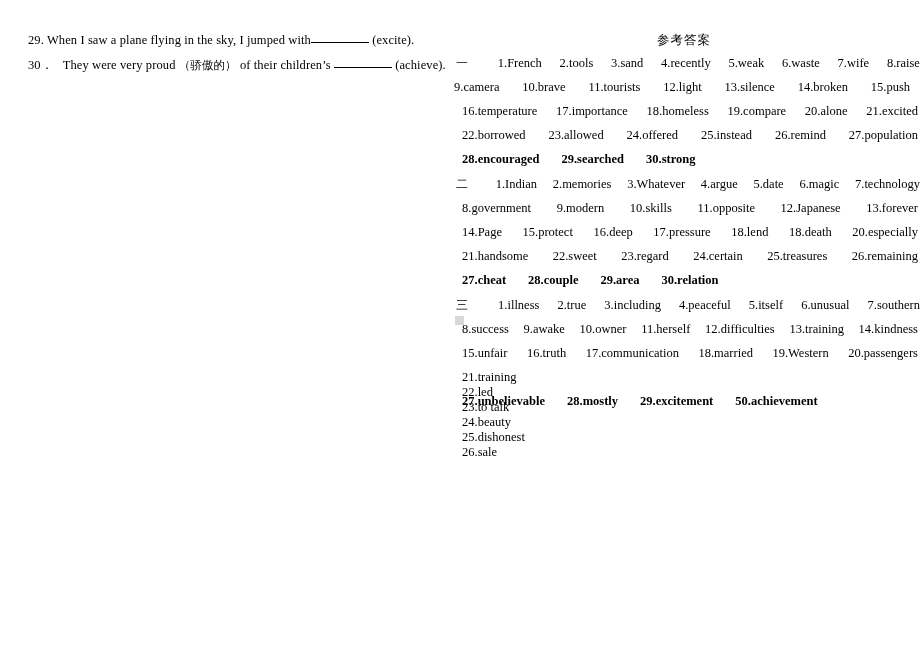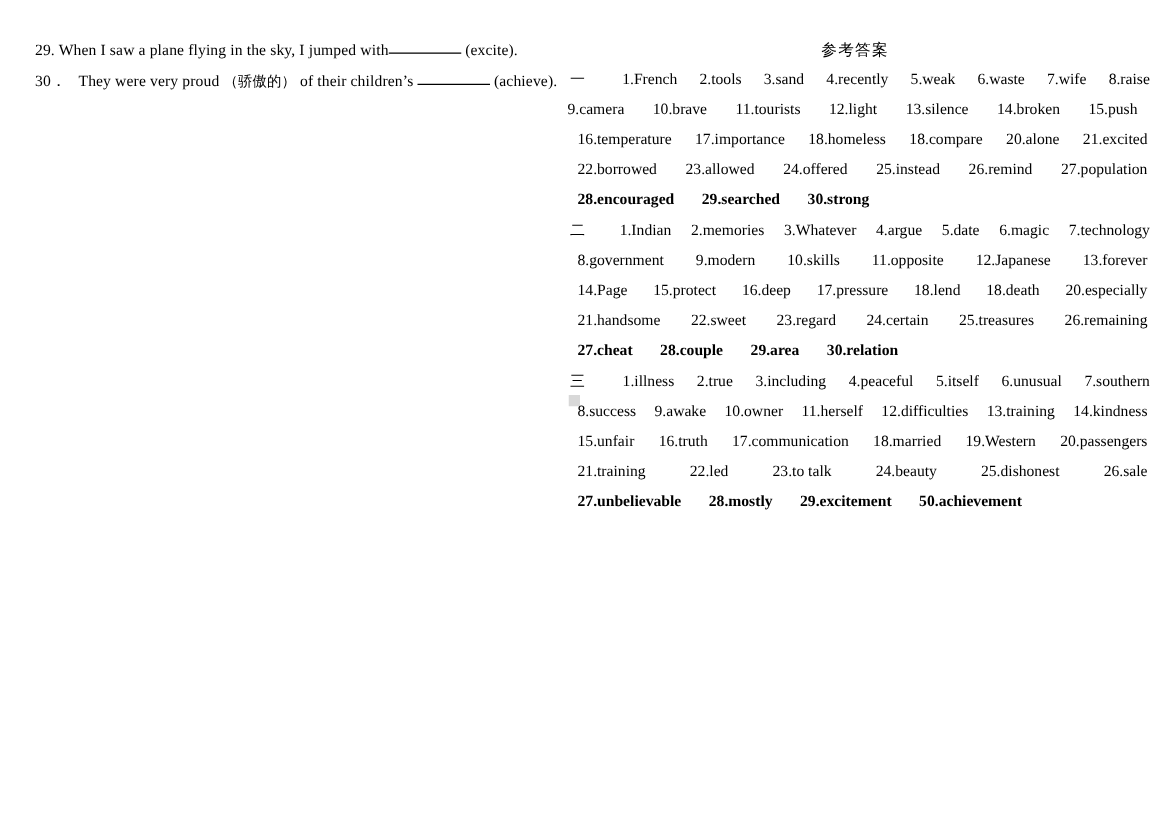--- a/index.html
+++ b/index.html
@@ -154,21 +154,21 @@
       <span class="ans-item">12.light</span>
       <span class="ans-item">13.silence</span>
       <span class="ans-item">14.broken</span>
       <span class="ans-item">15.push</span>
     </div>
 
     <div class="ans-row spread" style="top:104px; left:14px; width:456px;">
       <span class="ans-item">16.temperature</span>
       <span class="ans-item">17.importance</span>
       <span class="ans-item">18.homeless</span>
-      <span class="ans-item">18.compare</span>
+      <span class="ans-item">19.compare</span>
       <span class="ans-item">20.alone</span>
       <span class="ans-item">21.excited</span>
     </div>
 
     <div class="ans-row spread" style="top:128px; left:14px; width:456px;align-items:flex-end;">
       <span class="ans-item">22.borrowed</span>
       <span class="ans-item">23.allowed</span>
       <span class="ans-item">24.offered</span>
       <span class="ans-item">25.instead</span>
       <span class="ans-item">26.remind</span>
@@ -250,21 +250,21 @@
 
     <div class="ans-row spread" style="top:346px; left:14px; width:456px;">
       <span class="ans-item">15.unfair</span>
       <span class="ans-item">16.truth</span>
       <span class="ans-item">17.communication</span>
       <span class="ans-item">18.married</span>
       <span class="ans-item">19.Western</span>
       <span class="ans-item">20.passengers</span>
     </div>
 
-    <div class="ans-row spread" style="top:370px; left:14px; width:456px;">
+    <div class="ans-row spread" style="top:370px; left:14px; width:456px;flex-direction:column;">
       <span class="ans-item">21.training</span>
       <span class="ans-item">22.led</span>
       <span class="ans-item">23.to   talk</span>
       <span class="ans-item">24.beauty</span>
       <span class="ans-item">25.dishonest</span>
       <span class="ans-item">26.sale</span>
     </div>
 
     <div class="ans-row start" style="top:394px; left:14px;">
       <span class="ans-item">27.unbelievable</span>

